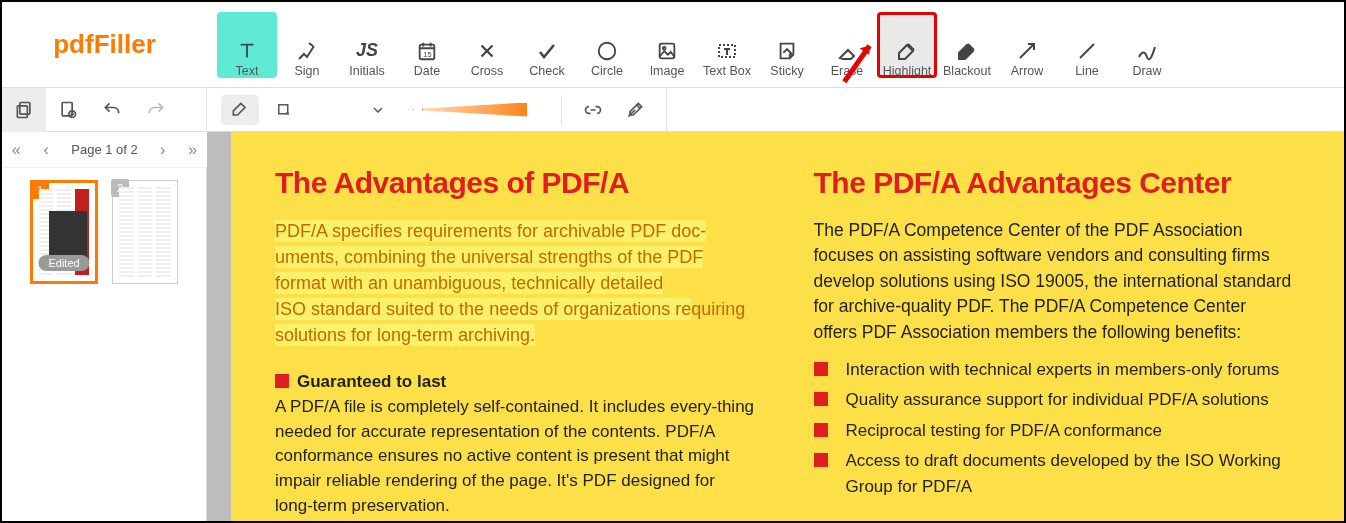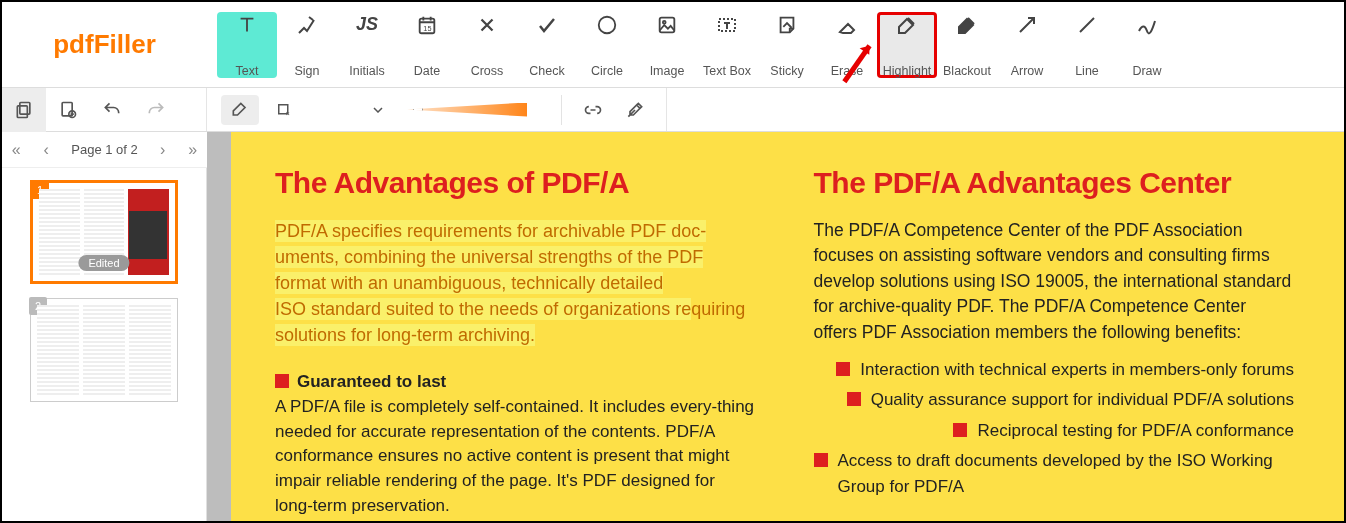--- a/index.html
+++ b/index.html
@@ -4,21 +4,21 @@
 <style>
   * { box-sizing: border-box; margin: 0; padding: 0; }
   body { font-family: -apple-system, BlinkMacSystemFont, "Segoe UI", Arial, sans-serif; background: #f5f5f5; width: 1346px; height: 523px; overflow: hidden; border: 2px solid #000; }
 
   .app { display: flex; flex-direction: column; height: 100%; }
 
   
   .topbar { display: flex; align-items: center; height: 86px; background: #fff; border-bottom: 1px solid #ddd; }
   .logo { width: 205px; display:flex; align-items:center; justify-content:center; font-weight:700; font-size:26px; color:#ff7a00;}
   .tools { display:flex; align-items:center; gap:0; padding-left:10px; }
-  .tool { width:60px; height:66px; display:flex; flex-direction:column; align-items:center; justify-content:space-between; color:#555; cursor:pointer; border-radius:4px; font-size:12px; }
+  .tool { width:60px; height:66px; display:flex; flex-direction:column; align-items:center; justify-content:flex-end; color:#555; cursor:pointer; border-radius:4px; font-size:12px; }
   .tool.active { background:#5eead4; }
   .tool.highlight-callout { background:#e9e9e9; box-shadow: inset 0 0 0 3px #e60000; }
   .tool .ico { width:26px; height:26px; display:flex; align-items:center; justify-content:center; color:#444;}
   .tool .ico svg { stroke:#444; }
   .tool-label { font-size:12.5px; color:#555; }
 
   .arrow-callout { position:absolute; left:836px; top:45px; color:#e60000; transform:rotate(-25deg); }
 
   
   .subbar { height:44px; display:flex; align-items:stretch; background:#fff; border-bottom:1px solid #ddd;}
@@ -34,21 +34,21 @@
   .divider { width:1px; height:30px; background:#e3e3e3; margin:0 6px;}
 
   
   .pagenav { height:36px; display:flex; align-items:center; justify-content:center; gap:4px; background:#fff; border-bottom:1px solid #eee; width:205px;}
   .pagenav .pg-btn { width:26px; height:26px; display:flex; align-items:center; justify-content:center; color:#888; cursor:pointer;}
   .pagenav .pg-text { font-size:13px; color:#555; padding:0 8px;}
 
   
   .body { display:flex; flex:1; min-height:0;}
   .sidebar { width:205px; background:#fff; border-right:1px solid #e0e0e0; display:flex; flex-direction:column;}
-  .thumbs { flex:1; overflow:auto; padding:12px 28px; display:flex; flex-direction:column; gap:14px;}
+  .thumbs { flex:1; overflow:auto; padding:12px 28px; display:flex; gap:14px;}
   .thumb { position:relative; width:148px; height:104px; background:#fff; border:1px solid #ccc; }
   .thumb.selected { border:3px solid #ff7a00; }
   .thumb .num { position:absolute; left:-2px; top:-2px; background:#ff7a00; color:#fff; width:18px; height:18px; font-size:11px; display:flex; align-items:center; justify-content:center; border-radius:2px;}
   .thumb.page2 .num { background:#bbb;}
   .thumb .mini { position:absolute; inset:6px; display:grid; grid-template-columns:1fr 1fr 1fr; gap:4px;}
   .thumb .mini .col { background: repeating-linear-gradient(#eee, #eee 2px, #fff 2px, #fff 4px); }
   .thumb .mini .red { background:#c21f1f;}
   .thumb .badge { position:absolute; bottom:10px; left:50%; transform:translateX(-50%); background:#9a9a9a; color:#fff; font-size:11px; padding:2px 10px; border-radius:10px;}
   .thumb .imgblk { position:absolute; right:8px; top:28px; width:38px; height:48px; background:#333;}
 
@@ -56,21 +56,21 @@
   .gutter { position:absolute; left:0; top:0; width:24px; height:100%; background:#bdbdbd;}
   .page { position:absolute; left:24px; right:0; top:0; bottom:0; background:#fde047; padding:34px 50px 20px 44px; display:flex; gap:58px;}
   .colpdf { flex:1; min-width:0; }
   .h1 { color:#dd1f1f; font-weight:800; font-size:30px; margin-bottom:18px; font-family: "Segoe UI", Arial, sans-serif; letter-spacing:-.5px;}
   .intro { font-size:18px; line-height:1.45; color:#c06a00; position:relative;}
   .intro .hl { background:#faf06a; padding:1px 0;}
   .sect { margin-top:22px; font-size:17px; line-height:1.45; color:#222;}
   .sect .sq { display:inline-block; width:14px; height:14px; background:#dd1f1f; margin-right:8px; position:relative; top:1px;}
   .sect b { font-weight:700;}
   .list { font-size:17px; line-height:1.55; color:#222; margin-top:12px;}
-  .list .li { display:flex; gap:10px; margin-bottom:4px;justify-content:flex-end;}
+  .list .li { display:flex; gap:18px; margin-bottom:4px;}
   .list .li .sq { flex:0 0 14px; width:14px; height:14px; background:#dd1f1f; margin-top:5px;}
   .body-right p { font-size:17.5px; line-height:1.45; color:#222;}
 </style>
 </head>
 <body>
 
 <div class="app">
 
   <div class="topbar">
     <div class="logo">pdfFiller</div>

